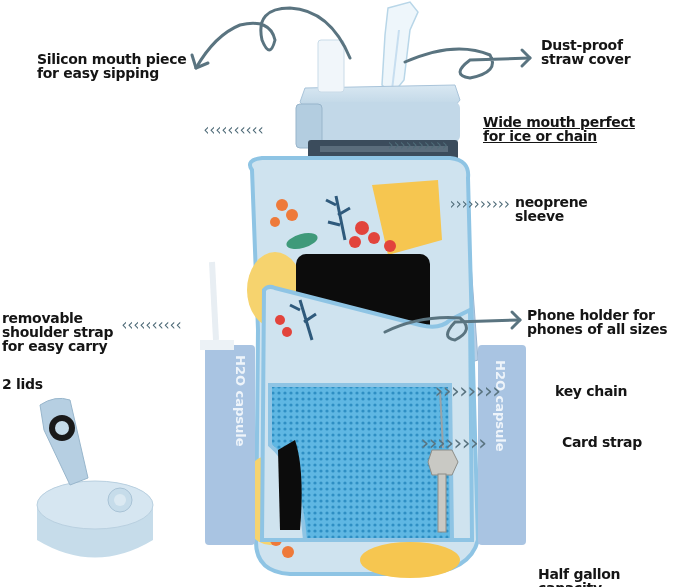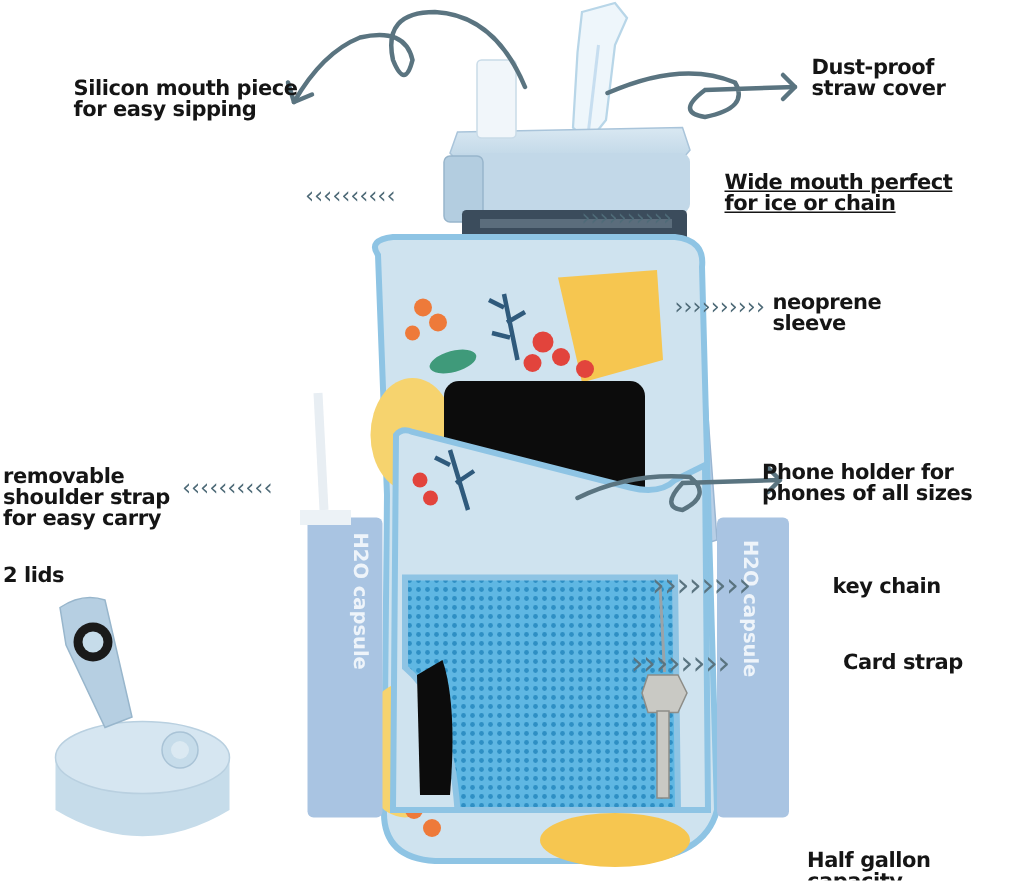--- a/index.html
+++ b/index.html
@@ -133,42 +133,42 @@
     </g>
   </svg>
 
   <div class="chev" style="left:202px; top:123px;">‹‹‹‹‹‹‹‹‹‹</div>
   <div class="chev" style="left:386px; top:138px;">››››››››››</div>
   <div class="chev" style="left:448px; top:197px;">››››››››››</div>
   <div class="chev" style="left:120px; top:318px;">‹‹‹‹‹‹‹‹‹‹</div>
   <div class="chev big" style="left:432px; top:380px;">››››››››</div>
   <div class="chev big" style="left:418px; top:432px;">››››››››</div>
 
-  <div class="label" style="left:49px; top:52px;">
+  <div class="label" style="left:37px; top:52px;">
     <span>Silicon mouth piece</span>
     <span>for easy sipping</span>
   </div>
   <div class="label" style="left:541px; top:38px;">
     <span>Dust-proof</span>
     <span>straw cover</span>
   </div>
   <div class="label" style="left:483px; top:115px;text-decoration:underline;">
     <span>Wide mouth perfect</span>
     <span>for ice or chain</span>
   </div>
   <div class="label" style="left:515px; top:195px;">
     <span>neoprene</span>
     <span>sleeve</span>
   </div>
   <div class="label" style="left:2px; top:311px;">
     <span>removable</span>
     <span>shoulder strap</span>
     <span>for easy carry</span>
   </div>
-  <div class="label" style="left:508px; top:308px;">
+  <div class="label" style="left:527px; top:308px;">
     <span>Phone holder for</span>
     <span>phones of all sizes</span>
   </div>
   <div class="label" style="left:2px; top:377px;">
     <span>2 lids</span>
   </div>
   <div class="label" style="left:555px; top:384px;">
     <span>key chain</span>
   </div>
   <div class="label" style="left:562px; top:435px;">

